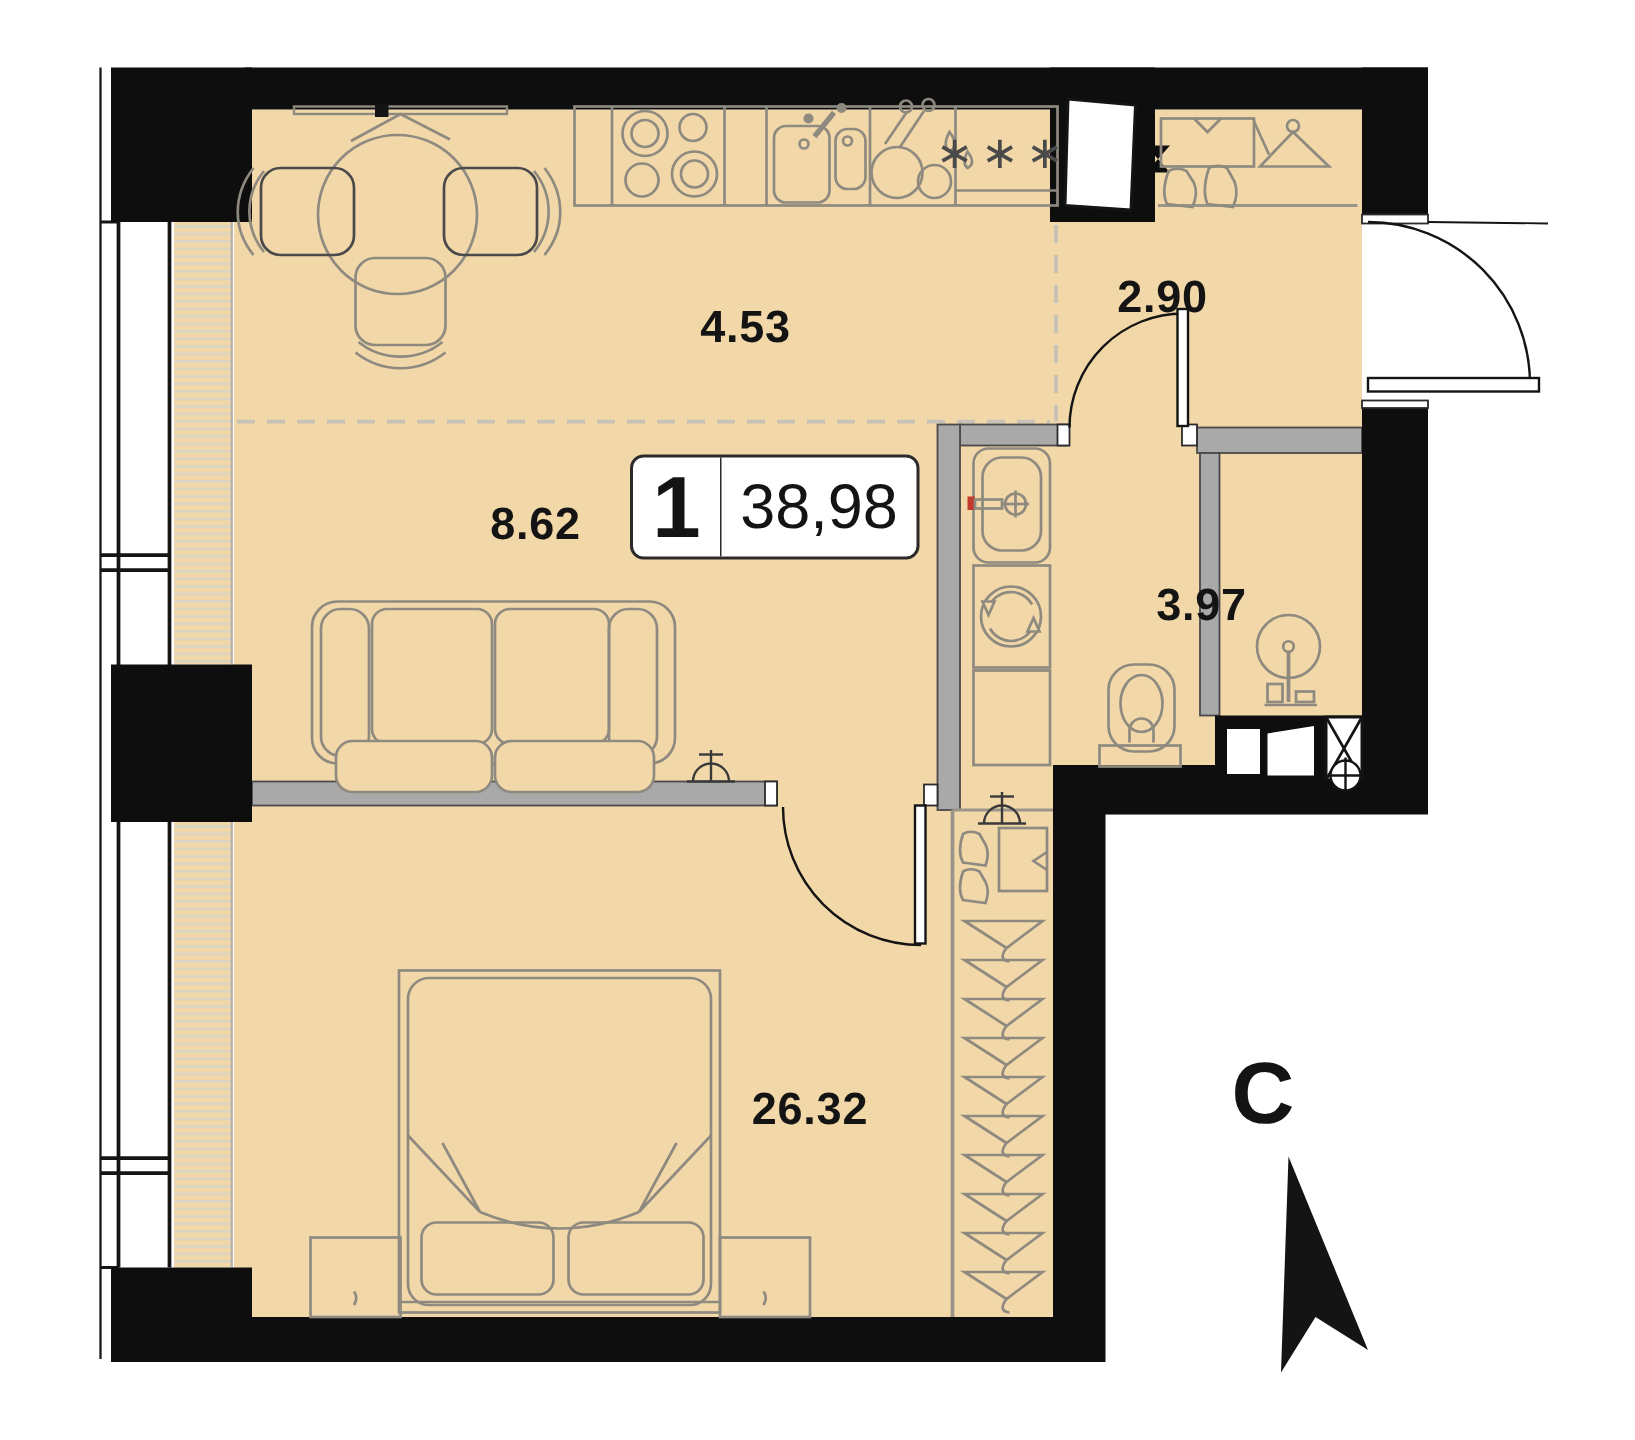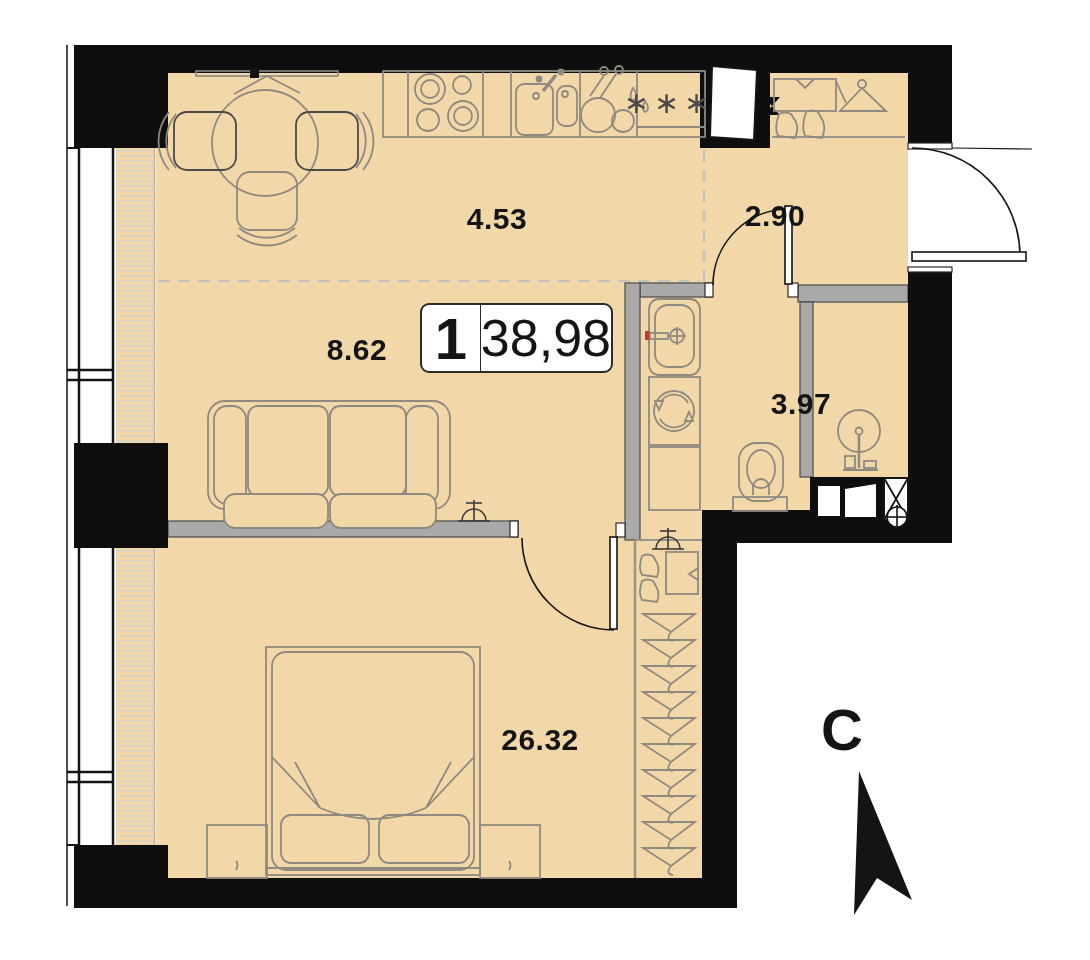--- a/index.html
+++ b/index.html
@@ -6,21 +6,21 @@
   #stage{position:relative;width:1090px;height:960px;background:#ffffff;overflow:hidden;
          font-family:"Liberation Sans",sans-serif;}
   #plan-svg{position:absolute;left:0;top:0;}
   .area-label{position:absolute;transform:translate(-50%,-50%);
       font-weight:600;font-size:30px;color:#141414;letter-spacing:0.5px;white-space:nowrap;}
   .unit-badge{position:absolute;left:420px;top:303px;width:193px;height:70px;
       background:#fff;border:2px solid #2b2b2b;border-radius:9px;display:flex;align-items:stretch;box-sizing:border-box;}
   .unit-badge .rooms{width:58px;display:flex;align-items:center;justify-content:center;
       font-size:58px;font-weight:700;color:#141414;border-right:1.5px solid #2b2b2b;}
   .unit-badge .area{flex:1;display:flex;align-items:center;justify-content:center;
-      font-size:52px;font-weight:400;color:#141414;}
+      font-size:42px;font-weight:400;color:#141414;}
   .fridge-symbol{position:absolute;transform:translate(-50%,-50%);left:669px;top:102px;
       font-size:30px;color:#4a4a4a;letter-spacing:5px;font-weight:400;}
   .compass-letter{position:absolute;transform:translate(-50%,-50%);left:842px;top:729px;
       font-size:58px;font-weight:600;color:#141414;}
 </style>
 </head>
 <body>
 
 <div id="stage">
 
@@ -265,21 +265,21 @@
       <line x1="652" y1="549" x2="684" y2="549"></line>
           <line x1="668" y1="528" x2="668" y2="549"></line>
       <line x1="660" y1="531" x2="676" y2="531"></line>
     </g>
   </g>
 
   <polygon points="859,771 854,915 877,878 912,900" fill="#141414"></polygon>
 </svg>
 
 <div class="area-label" style="left:497px;top:219px">4.53</div>
-<div class="area-label" style="left:775px;top:216px">2.90</div>
+<div class="area-label" style="left:775px;top:199px">2.90</div>
 <div class="area-label" style="left:357px;top:350px">8.62</div>
 <div class="area-label" style="left:801px;top:404px">3.97</div>
 <div class="area-label" style="left:540px;top:740px">26.32</div>
 
 <div class="unit-badge">
   <div class="rooms">1</div>
   <div class="area">38,98</div>
 </div>
 
 <div class="fridge-symbol">∗∗∗</div>

